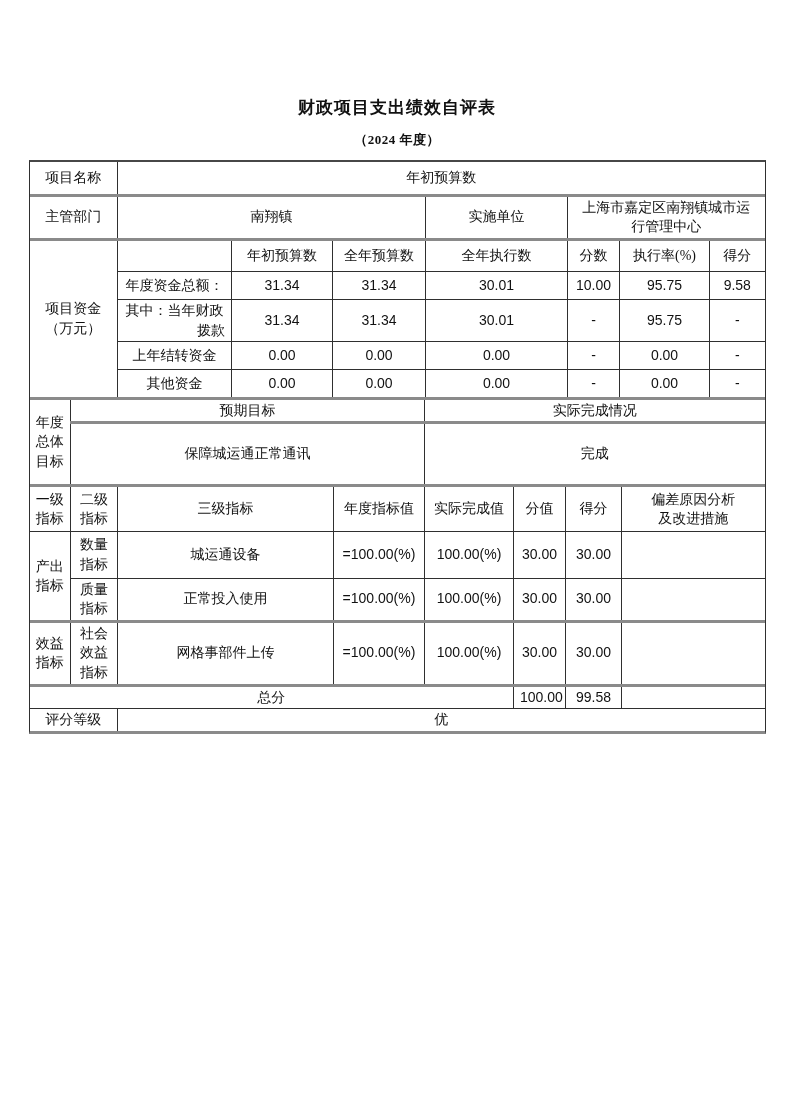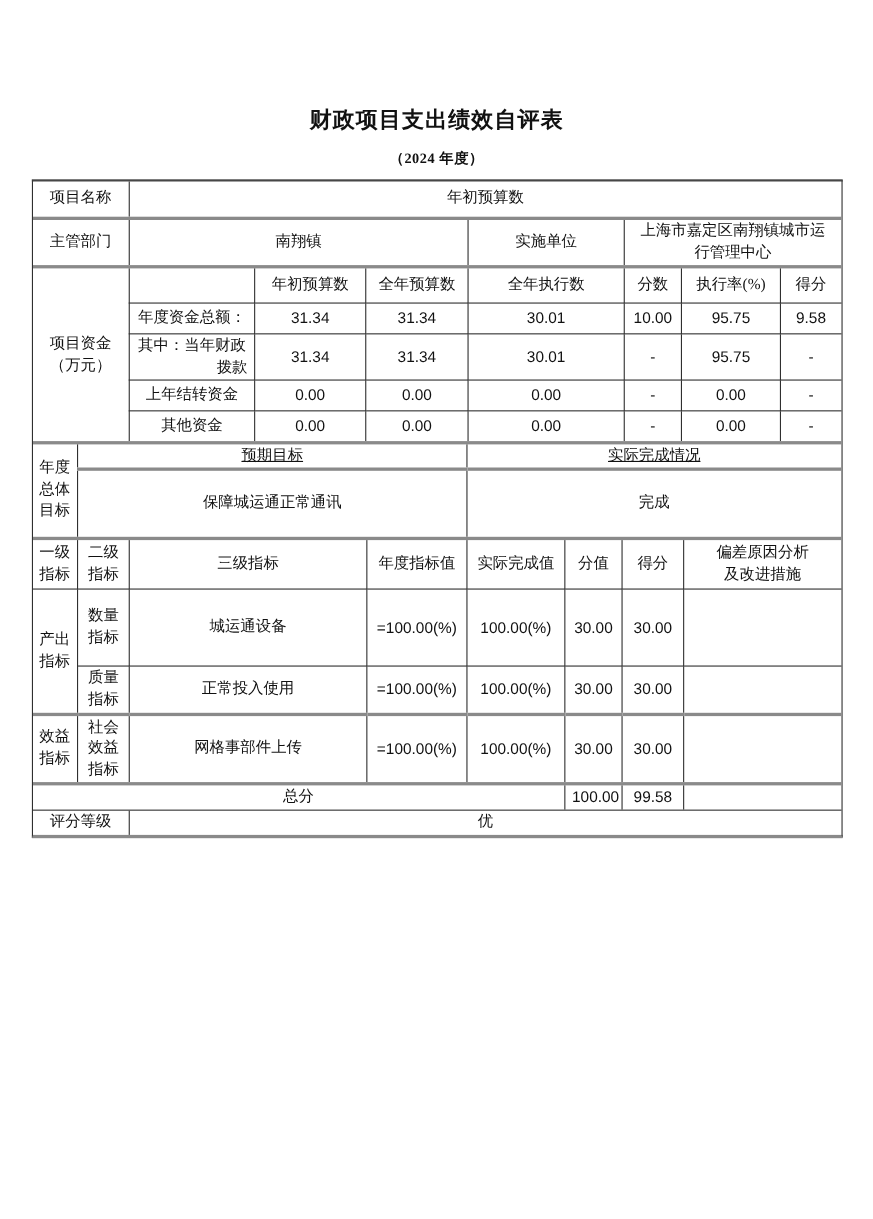--- a/index.html
+++ b/index.html
@@ -9,21 +9,21 @@
     --ink:#111;
   }
   *{box-sizing:border-box;}
   html,body{margin:0;padding:0;background:#e8e8e8;}
   .page{
     width:794px;height:1108px;margin:0 auto;background:#fff;color:var(--ink);
     padding-top:97px;position:relative;
     font-family:"Liberation Serif","DejaVu Serif",serif;
   }
   .doc-title{
-    margin:0;font-size:20px;line-height:1.25;font-weight:bold;text-align:center;
+    margin:0;font-size:17px;line-height:1.25;font-weight:bold;text-align:center;
     letter-spacing:1px;
   }
   .doc-subtitle{
     margin-top:14px;font-size:13px;line-height:1.25;font-weight:bold;text-align:center;
     letter-spacing:0.5px;
   }
   .tbl-wrap{
     width:737px;margin:11px auto 0;
     border-left:1px solid var(--thin);
     border-right:1px solid var(--thin);
@@ -40,21 +40,21 @@
     padding:1px 6px;
     text-align:center;vertical-align:middle;
     font-size:14px;line-height:1.4;
     overflow:hidden;
   }
   table.grid tr:first-child>td{border-top:none;}
   table.grid tr:last-child>td{border-bottom:none;}
   table.grid tr>td:first-child{border-left:none;}
   table.grid tr>td:last-child{border-right:none;}
   td.no-bb{border-bottom:none !important;}
-  td.thick-bottom{border-bottom:3px solid var(--thick) !important;text-decoration:underline;}
+  td.thick-bottom{border-bottom:3px solid var(--thick) !important;}
   tr.thick-top>td{border-top:3px solid var(--thick) !important;}
   .ml{white-space:pre-line;}
   .num{font-family:"Liberation Sans","DejaVu Sans",sans-serif;font-size:13px;}
   .lbl-right{text-align:right;padding-right:8px;}
   .lbl-justify{text-align:justify;text-align-last:right;padding:1px 5px;}
   .lbl-left{text-align:left;padding-left:5px;}
   .cell-topleft{text-align:left;vertical-align:top;padding:5px 7px;margin-top:28px;}
 </style>
 </head>
 <body>
@@ -208,21 +208,21 @@
         <td>年度指标值</td>
         <td>实际完成值</td>
         <td>分值</td>
         <td>得分</td>
         <td class="ml">偏差原因分析
 及改进措施</td>
       </tr>
       <tr style="height:41px">
         <td rowspan="2" class="ml" style="padding:3px 2px">产出
 指标</td>
-        <td class="ml" style="padding:15px 2px">数量
+        <td class="ml" style="padding:3px 2px">数量
 指标</td>
         <td>城运通设备</td>
         <td class="num">=100.00(%)</td>
         <td class="num">100.00(%)</td>
         <td class="num">30.00</td>
         <td class="num">30.00</td>
         <td></td>
       </tr>
       <tr style="height:38px">
         <td class="ml" style="padding:1px 2px">质量

